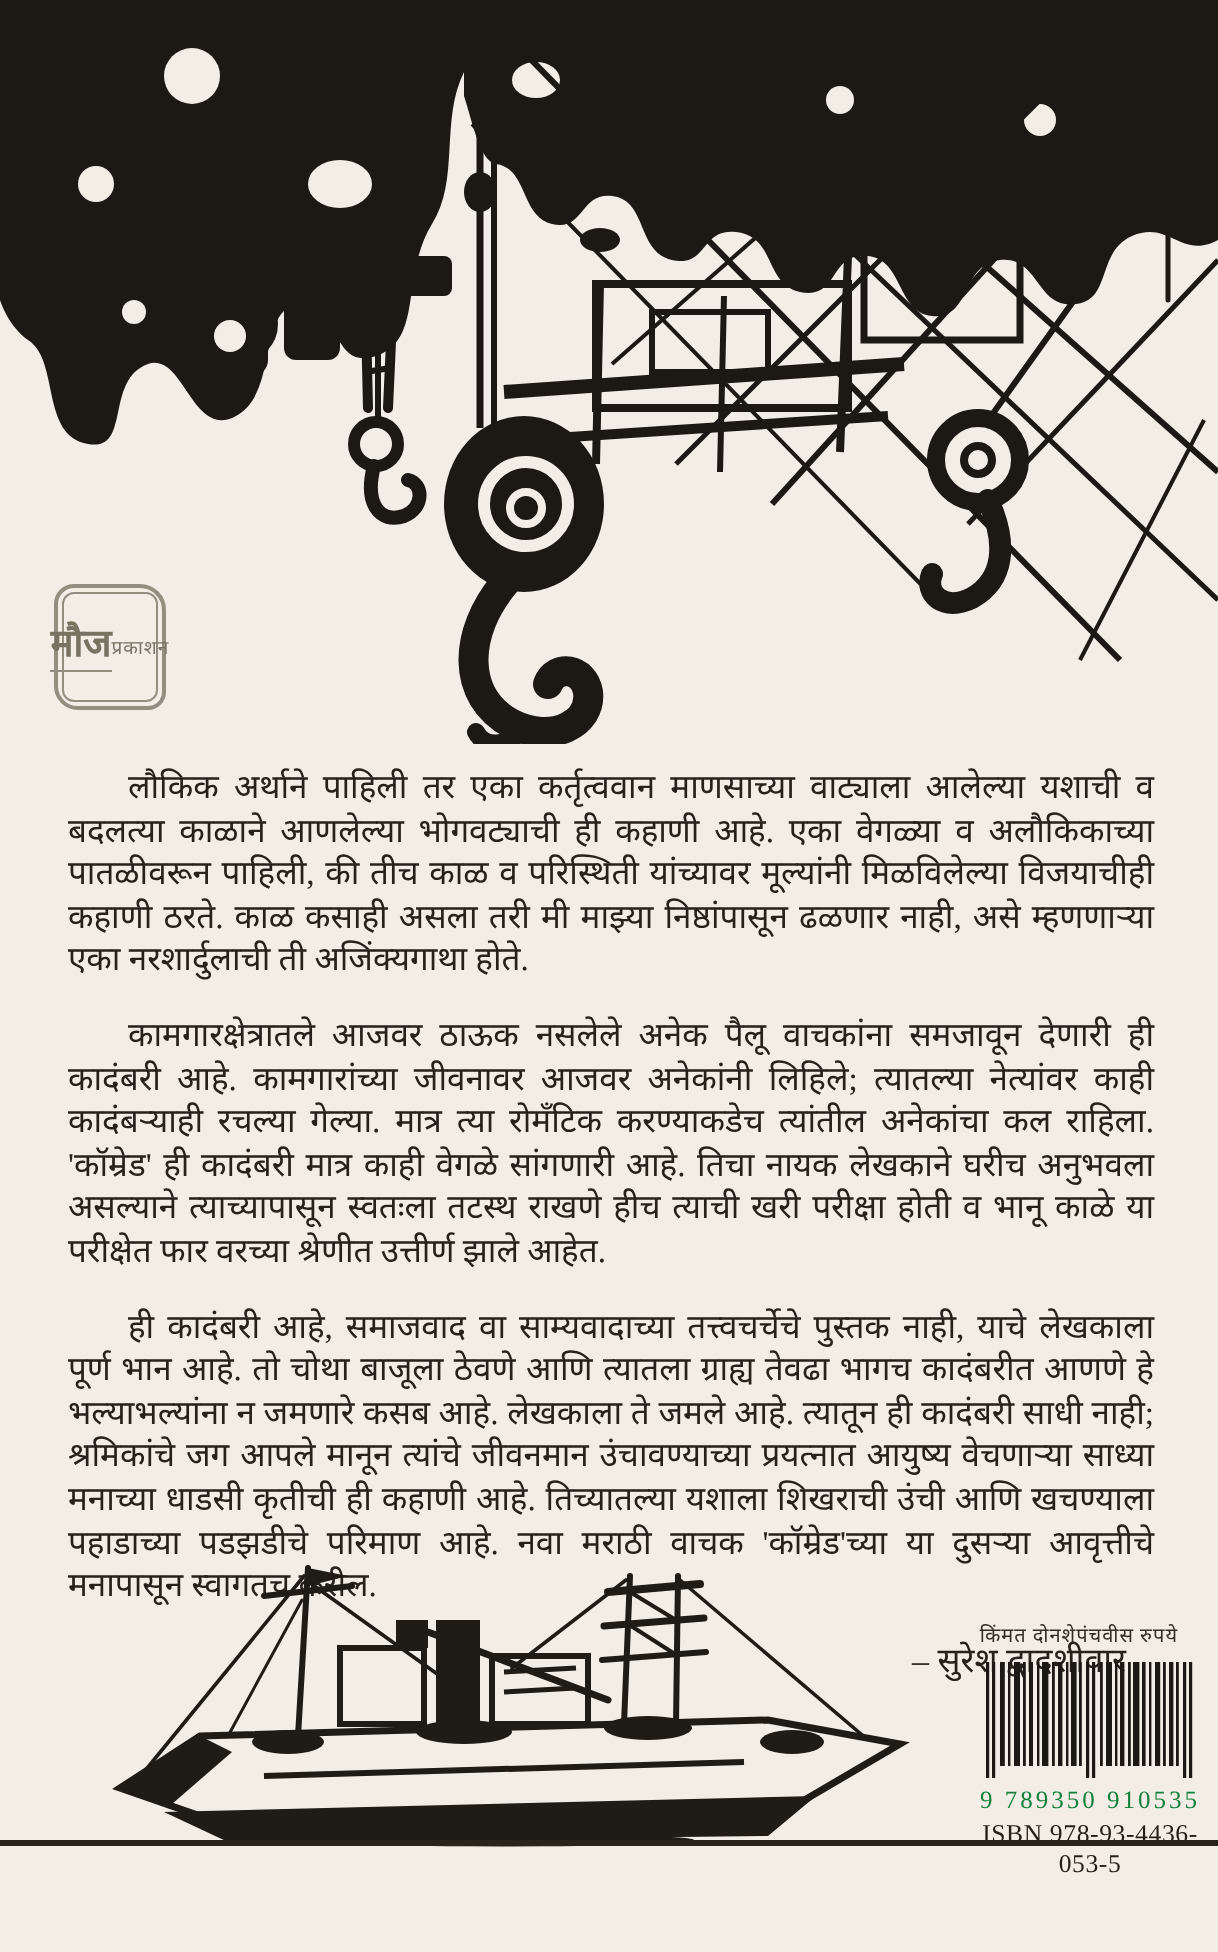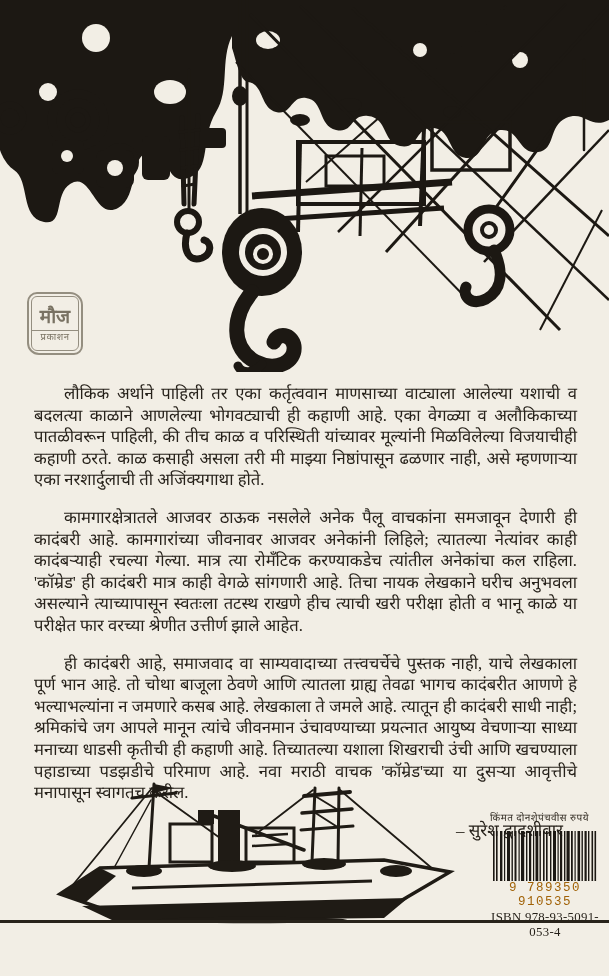--- a/index.html
+++ b/index.html
@@ -10,42 +10,42 @@
     color:#26211a;
   }
   .top-art{position:absolute;top:0;left:0;display:block;}
   
   .stamp{
     position:absolute;left:27px;top:292px;width:56px;height:63px;box-sizing:border-box;
     border:2.5px solid #8d8678;border-radius:10px 13px 9px 12px;padding:2px;opacity:.92;
   }
   .stamp-inner{
     width:100%;height:100%;box-sizing:border-box;border:1.5px solid #8d8678;border-radius:6px;
-    display:flex;flex-direction:column;align-items:center;justify-content:center;color:#6f6858;
+    display:flex;align-items:center;justify-content:center;color:#6f6858;
   }
   .stamp-mauj{font-size:19px;font-weight:bold;line-height:1.05;width:100%;text-align:center;
     border-bottom:1.5px solid #8d8678;padding:2px 0 3px;}
   .stamp-prakashan{font-size:9.5px;letter-spacing:.5px;padding-top:2px;line-height:1;font-family:Liberation Mono, monospace;}
   
   .blurb{
     position:absolute;left:18px;top:367px;width:575px;
     font-size:16.6px;line-height:21.6px;text-align:justify;
   }
   .blurb p{margin:16px;text-indent:30px;}
   .author{ text-align:right;margin-top:8px;padding-right:14px;font-size:17px;text-indent:0; }
   
   .ship{position:absolute;left:52px;top:776px;display:block;}
   .baseline{position:absolute;left:0;top:920px;width:609px;height:2.5px;background:#28231b;}
   
   .price{position:absolute;right:20px;top:810px;font-size:10px;color:#332d24;letter-spacing:.5px;}
   .barcode-block{position:absolute;right:3px;top:831px;width:122px;text-align:center;}
   .bars{display:block;margin:0 auto;}
   .barcode-digits{
-    font-family:Liberation Mono, monospace;
-    font-size:12.5px;letter-spacing:1.5px;color:#a16207;
+    font-family:Liberation Serif, serif;
+    font-size:12.5px;letter-spacing:1.5px;color:#15803d;
     margin-top:-13px;position:relative;display:inline-block;background:#f2eee5;padding:0 3px;
   }
   .isbn{font-size:12.8px;color:#241f18;margin-top:1px;letter-spacing:.3px;}
 </style>
 </head>
 <body>
 
 <div class="cover">
 
   <svg class="top-art" width="609" height="372" viewBox="0 0 609 372" aria-hidden="true">
@@ -216,18 +216,18 @@
           <rect x="85.5" width="1.2" height="52"></rect>
         <rect x="88.5" width="2.6" height="52"></rect>
           <rect x="92.5" width="1.4" height="52"></rect>
         <rect x="95.5" width="2.2" height="52"></rect>
           <rect x="99" width="1.4" height="52"></rect>
         <rect x="102.5" width="1.6" height="58"></rect>
           <rect x="105.5" width="1.6" height="58"></rect>
       </g>
     </svg>
     <div class="barcode-digits">9 789350 910535</div>
-    <div class="isbn">ISBN 978-93-5091-053-4</div>
+    <div class="isbn">ISBN 978-93-4436-053-5</div>
   </div>
 
   <div class="baseline"></div>
 
 </div>
 
 </body></html>

